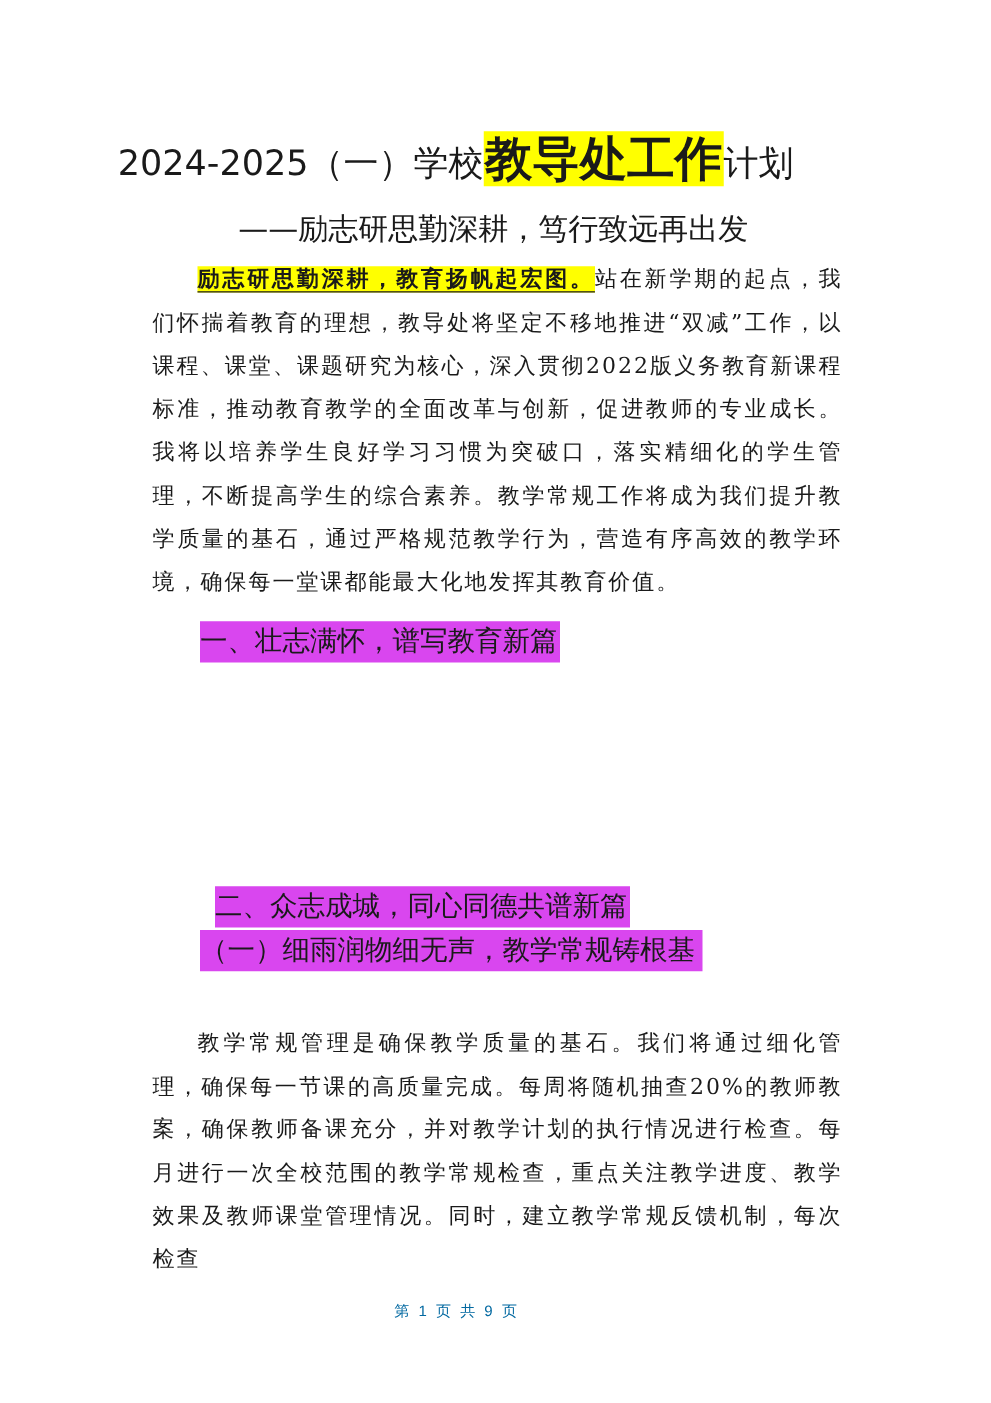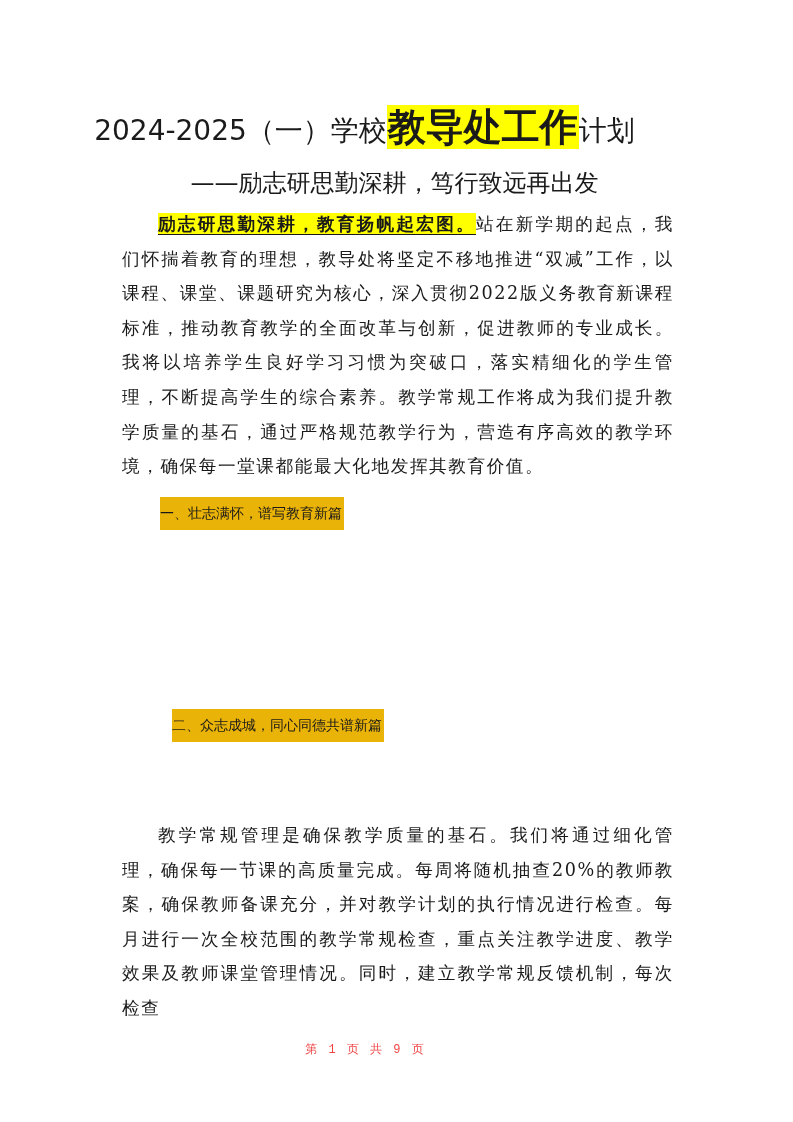--- a/index.html
+++ b/index.html
@@ -64,44 +64,44 @@
     .para { text-indent: 36px; margin: 0; }
     .lead {
       background: #ffff00;
       font-weight: bold;
       text-decoration: underline;
       text-underline-offset: 4px;
     }
     .heading-hl {
       position: absolute;
       font-family: "DejaVu Sans", "Liberation Sans", sans-serif;
-      font-size: 14px;
+      font-size: 22px;
       line-height: 33px;
-      background: #eab308;
+      background: #d946ef;
       white-space: nowrap;
       padding-right: 2px;
     }
     .num-heading {
       position: absolute;
       left: 160px;
       top: 788px;
       font-size: 18px;
       font-weight: bold;
       line-height: 30px;
       letter-spacing: 1.5px;
       white-space: nowrap;
     }
     .footer {
       position: absolute;
       left: 0; right: 0;
       top: 1041px;
       text-align: center;
-      font-family: Liberation Mono, monospace;
+      font-family: Liberation Sans, sans-serif;
       font-size: 12px;
-      color: #ef4444;
+      color: #0369a1;
       word-spacing: 4px;
     }
   </style>
 </head>
 <body>
 
 <div class="page">
 
   <div class="title">
     <span class="t-main">2024-2025（一）学校</span><span class="t-hl">教导处工作</span><span class="t-tail">计划</span>
@@ -111,20 +111,21 @@
 
   <div class="body-text" style="top:207px;">
     <p class="para"><span class="lead">励志研思勤深耕，教育扬帆起宏图。</span><span>站在新学期的起点，我们怀揣着教育的理想，教导处将坚定不移地推进“双减”工作，以课程、课堂、课题研究为核心，深入贯彻2022版义务教育新课程标准，推动教育教学的全面改革与创新，促进教师的专业成长。我将以培养学生良好学习习惯为突破口，落实精细化的学生管理，不断提高学生的综合素养。教学常规工作将成为我们提升教学质量的基石，通过严格规范教学行为，营造有序高效的教学环境，确保每一堂课都能最大化地发挥其教育价值。</span></p>
   </div>
 
   <div class="heading-hl" style="left:160px; top:497px;">一、壮志满怀，谱写教育新篇</div>
 
 
   <div class="heading-hl" style="left:172px; top:709px;">二、众志成城，同心同德共谱新篇</div>
 
+  <div class="heading-hl" style="left:160px; top:744px; padding-right:6px;">（一）细雨润物细无声，教学常规铸根基</div>
 
 
   <div class="body-text" style="top:818px;">
     <p class="para">教学常规管理是确保教学质量的基石。我们将通过细化管理，确保每一节课的高质量完成。每周将随机抽查20%的教师教案，确保教师备课充分，并对教学计划的执行情况进行检查。每月进行一次全校范围的教学常规检查，重点关注教学进度、教学效果及教师课堂管理情况。同时，建立教学常规反馈机制，每次检查</p>
   </div>
 
   <div class="footer">第 1 页 共 9 页</div>
 
 </div>
 

